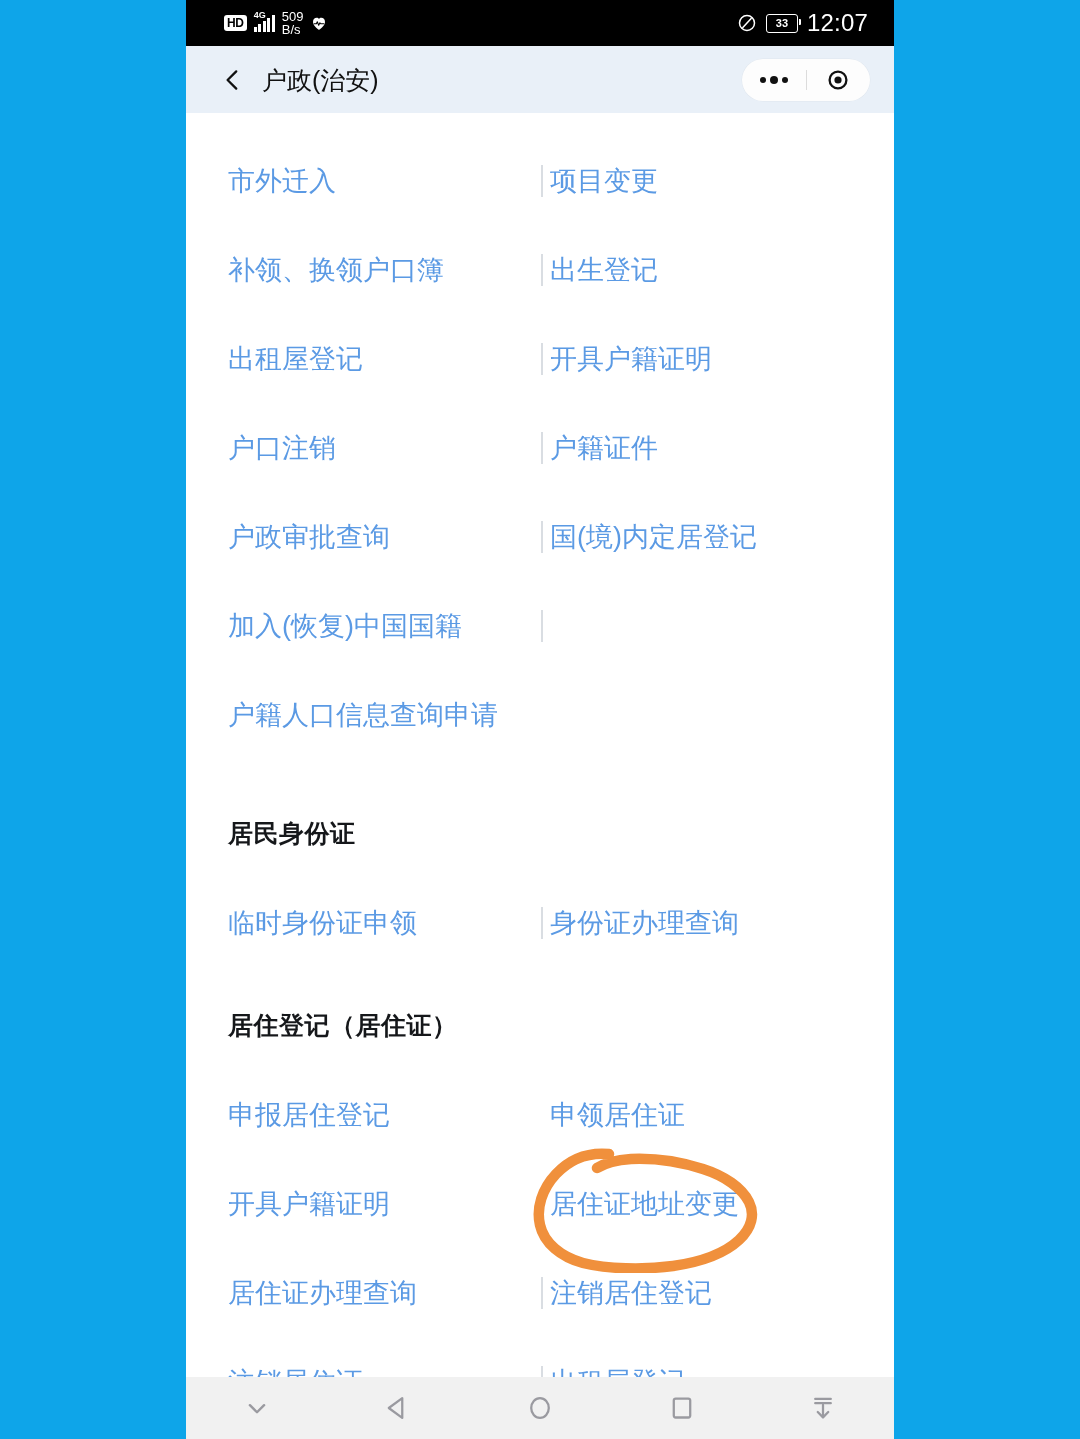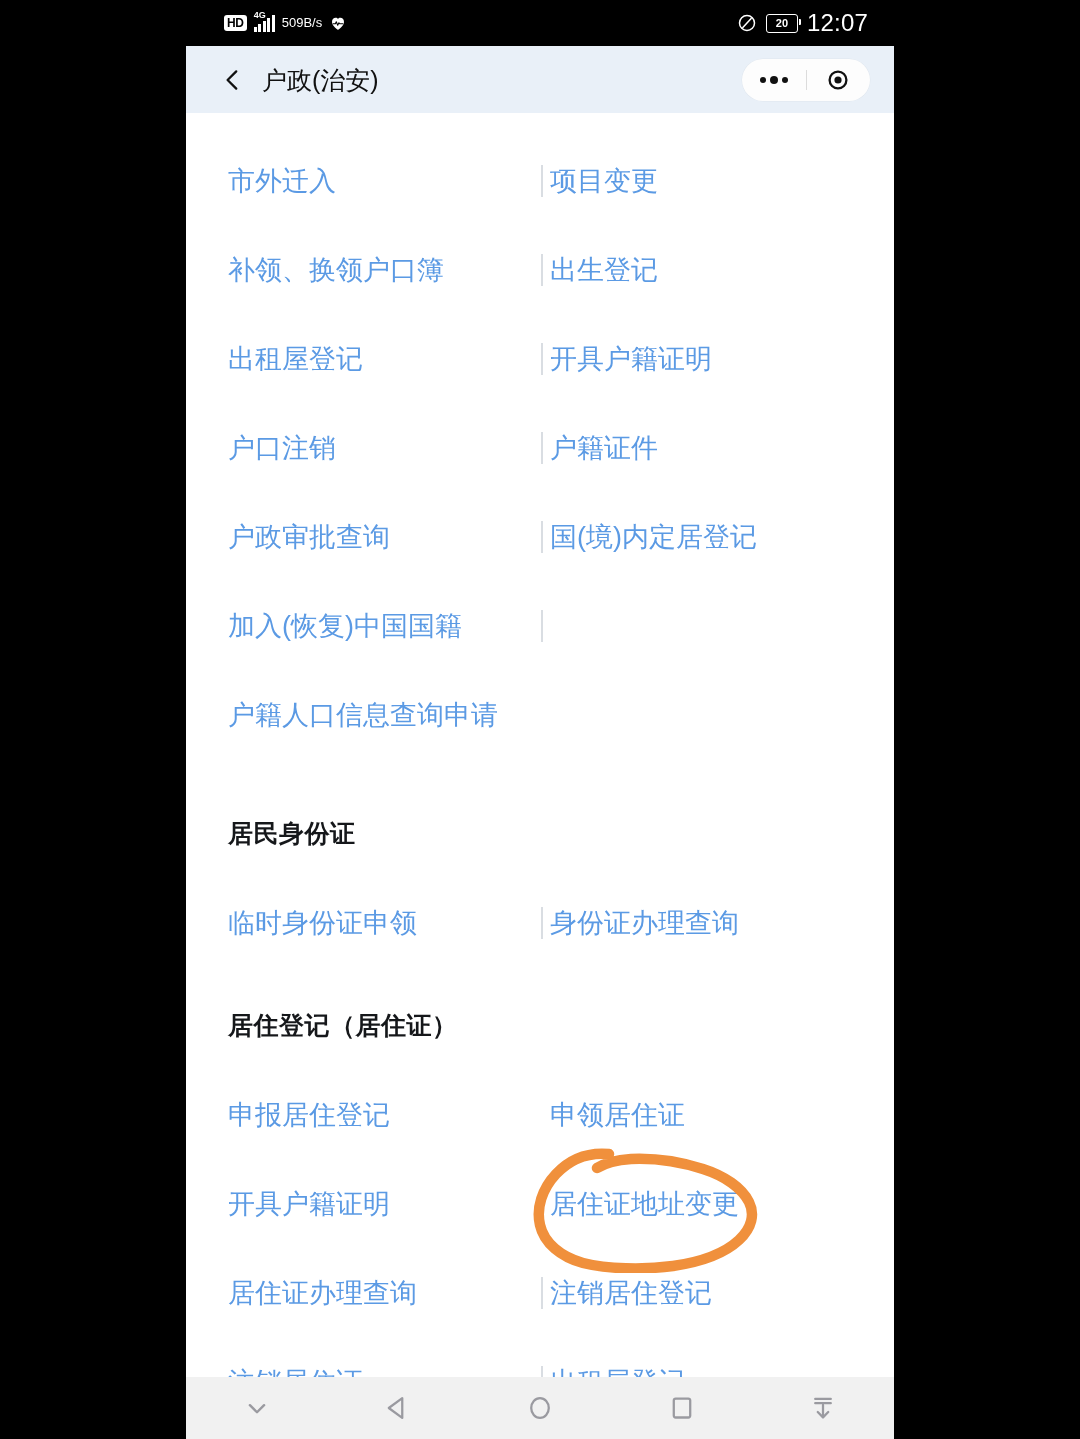--- a/index.html
+++ b/index.html
@@ -10,21 +10,21 @@
   body {
     width: 1080px;
     height: 1439px;
     font-family: "Liberation Sans", "DejaVu Sans", sans-serif;
     overflow: hidden;
   }
   #screen {
     position: relative;
     width: 1080px;
     height: 1439px;
-    background: #000000;
+    background: #0ea5e9;
   }
   
   #phone {
     position: absolute;
     left: 186px;
     top: 0;
     width: 708px;
     height: 1439px;
     background: #ffffff;
     overflow: hidden;
@@ -67,21 +67,21 @@
     font-weight: bold;
   }
   .bars { display: flex; align-items: flex-end; gap: 1.5px; margin-left: 0px; }
   .bars i { display: block; width: 3px; background: #ffffff; }
   .bars i:nth-child(1) { height: 5px; }
   .bars i:nth-child(2) { height: 8px; }
   .bars i:nth-child(3) { height: 11px; }
   .bars i:nth-child(4) { height: 14px; }
   .bars i:nth-child(5) { height: 17px; }
   .netspeed {
-    display: flex; flex-direction: row;
+    display: flex; flex-direction: column;
     line-height: 1.02;
     font-size: 13px;
     text-align: left;
   }
   .heart-ico { width: 18px; height: 18px; display: block; }
   .mute-ico { width: 20px; height: 20px; display: block; }
   .battery {
     position: relative;
     width: 30px; height: 17px;
     border: 1.6px solid #ffffff;
@@ -238,21 +238,21 @@
           <path d="M12 21s-8-5.1-8-10.4C4 6.9 6.4 5 8.8 5c1.6 0 2.6.8 3.2 1.6C12.6 5.8 13.6 5 15.2 5 17.6 5 20 6.9 20 10.6 20 15.9 12 21 12 21z" fill="#ffffff"></path>
           <path d="M5.5 13h3l1.2-2.6L11.6 15l1.6-3.4 1 1.4h4.3" fill="none" stroke="#000000" stroke-width="1.4" stroke-linejoin="round" stroke-linecap="round"></path>
         </svg>
       </div>
       <div class="sb-right">
         <svg class="mute-ico" viewBox="0 0 24 24">
           <circle cx="12" cy="12" r="9" fill="none" stroke="#ffffff" stroke-width="1.8"></circle>
           <line x1="7" y1="17.5" x2="17" y2="6.5" stroke="#ffffff" stroke-width="1.8" stroke-linecap="round"></line>
         </svg>
         <span class="battery">
-          <span>20</span>
+          <span>33</span>
         </span>
         <span class="clock">12:07</span>
       </div>
     </div>
 
     <div id="navbar">
       <svg id="back-chevron" viewBox="0 0 24 24">
         <polyline points="15,4 7,12 15,20" fill="none" stroke="#111111" stroke-width="2.1" stroke-linecap="round" stroke-linejoin="round"></polyline>
       </svg>
       <div id="nav-title">户政(治安)</div>

